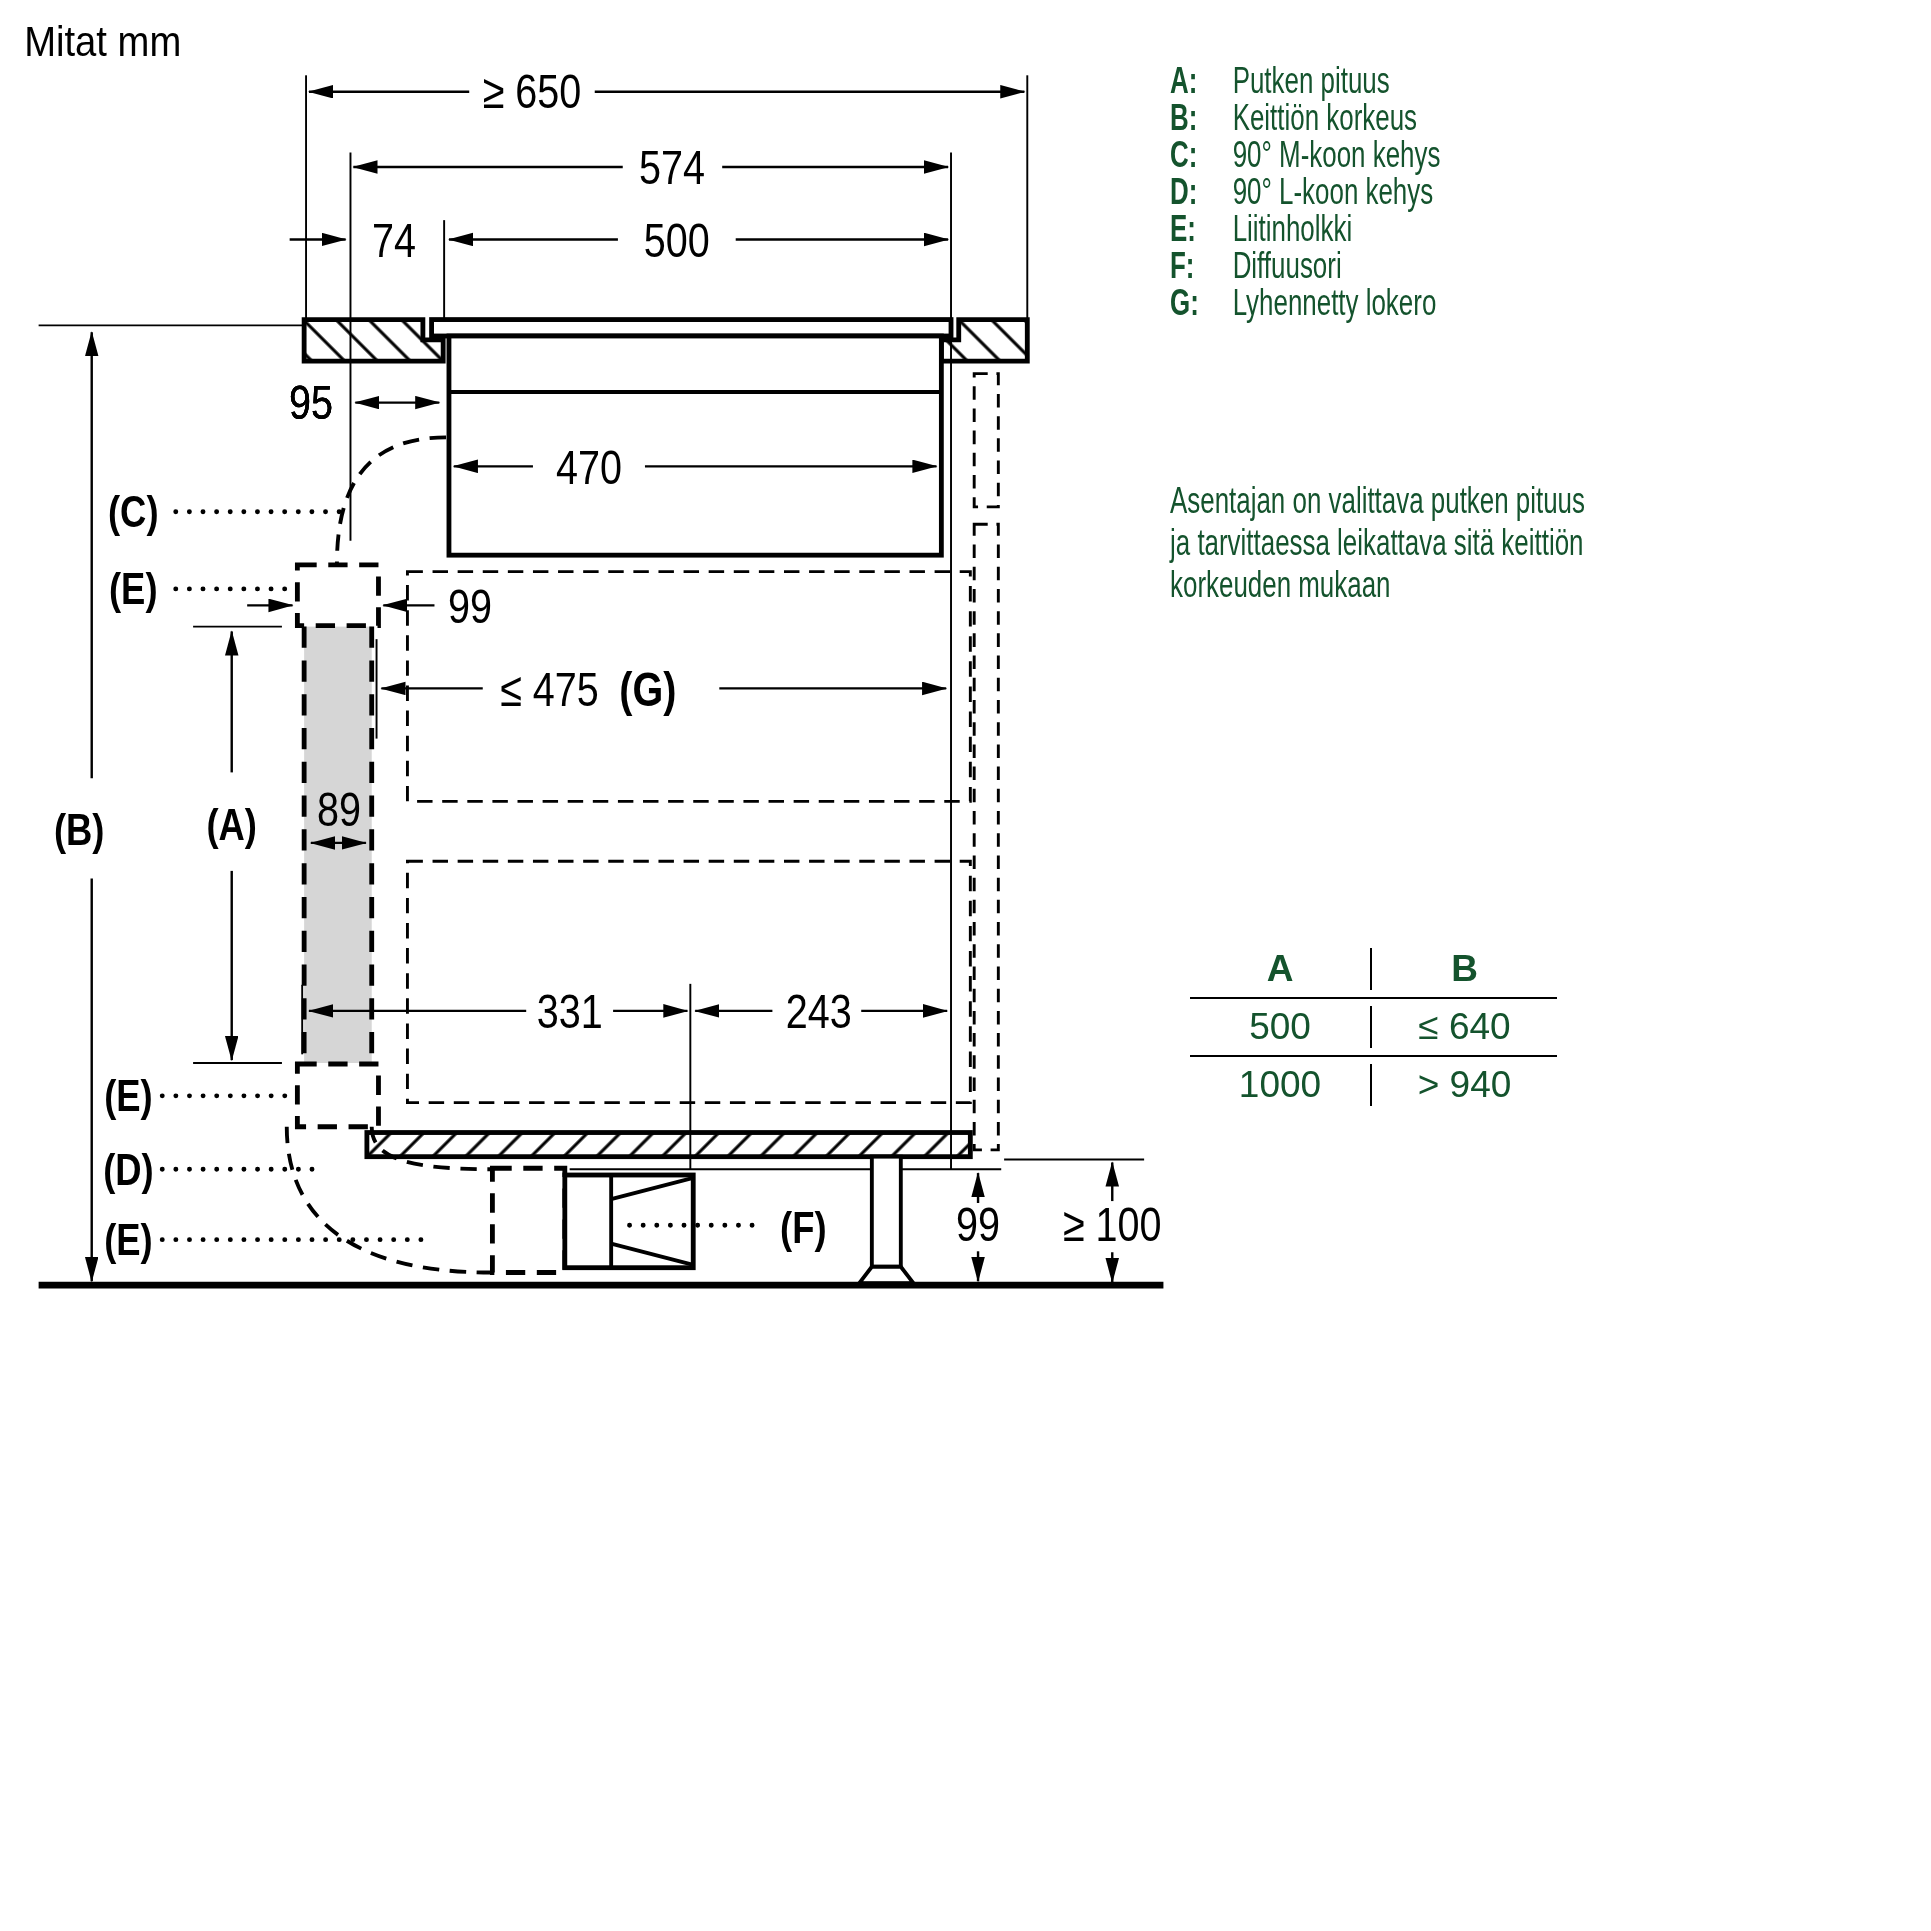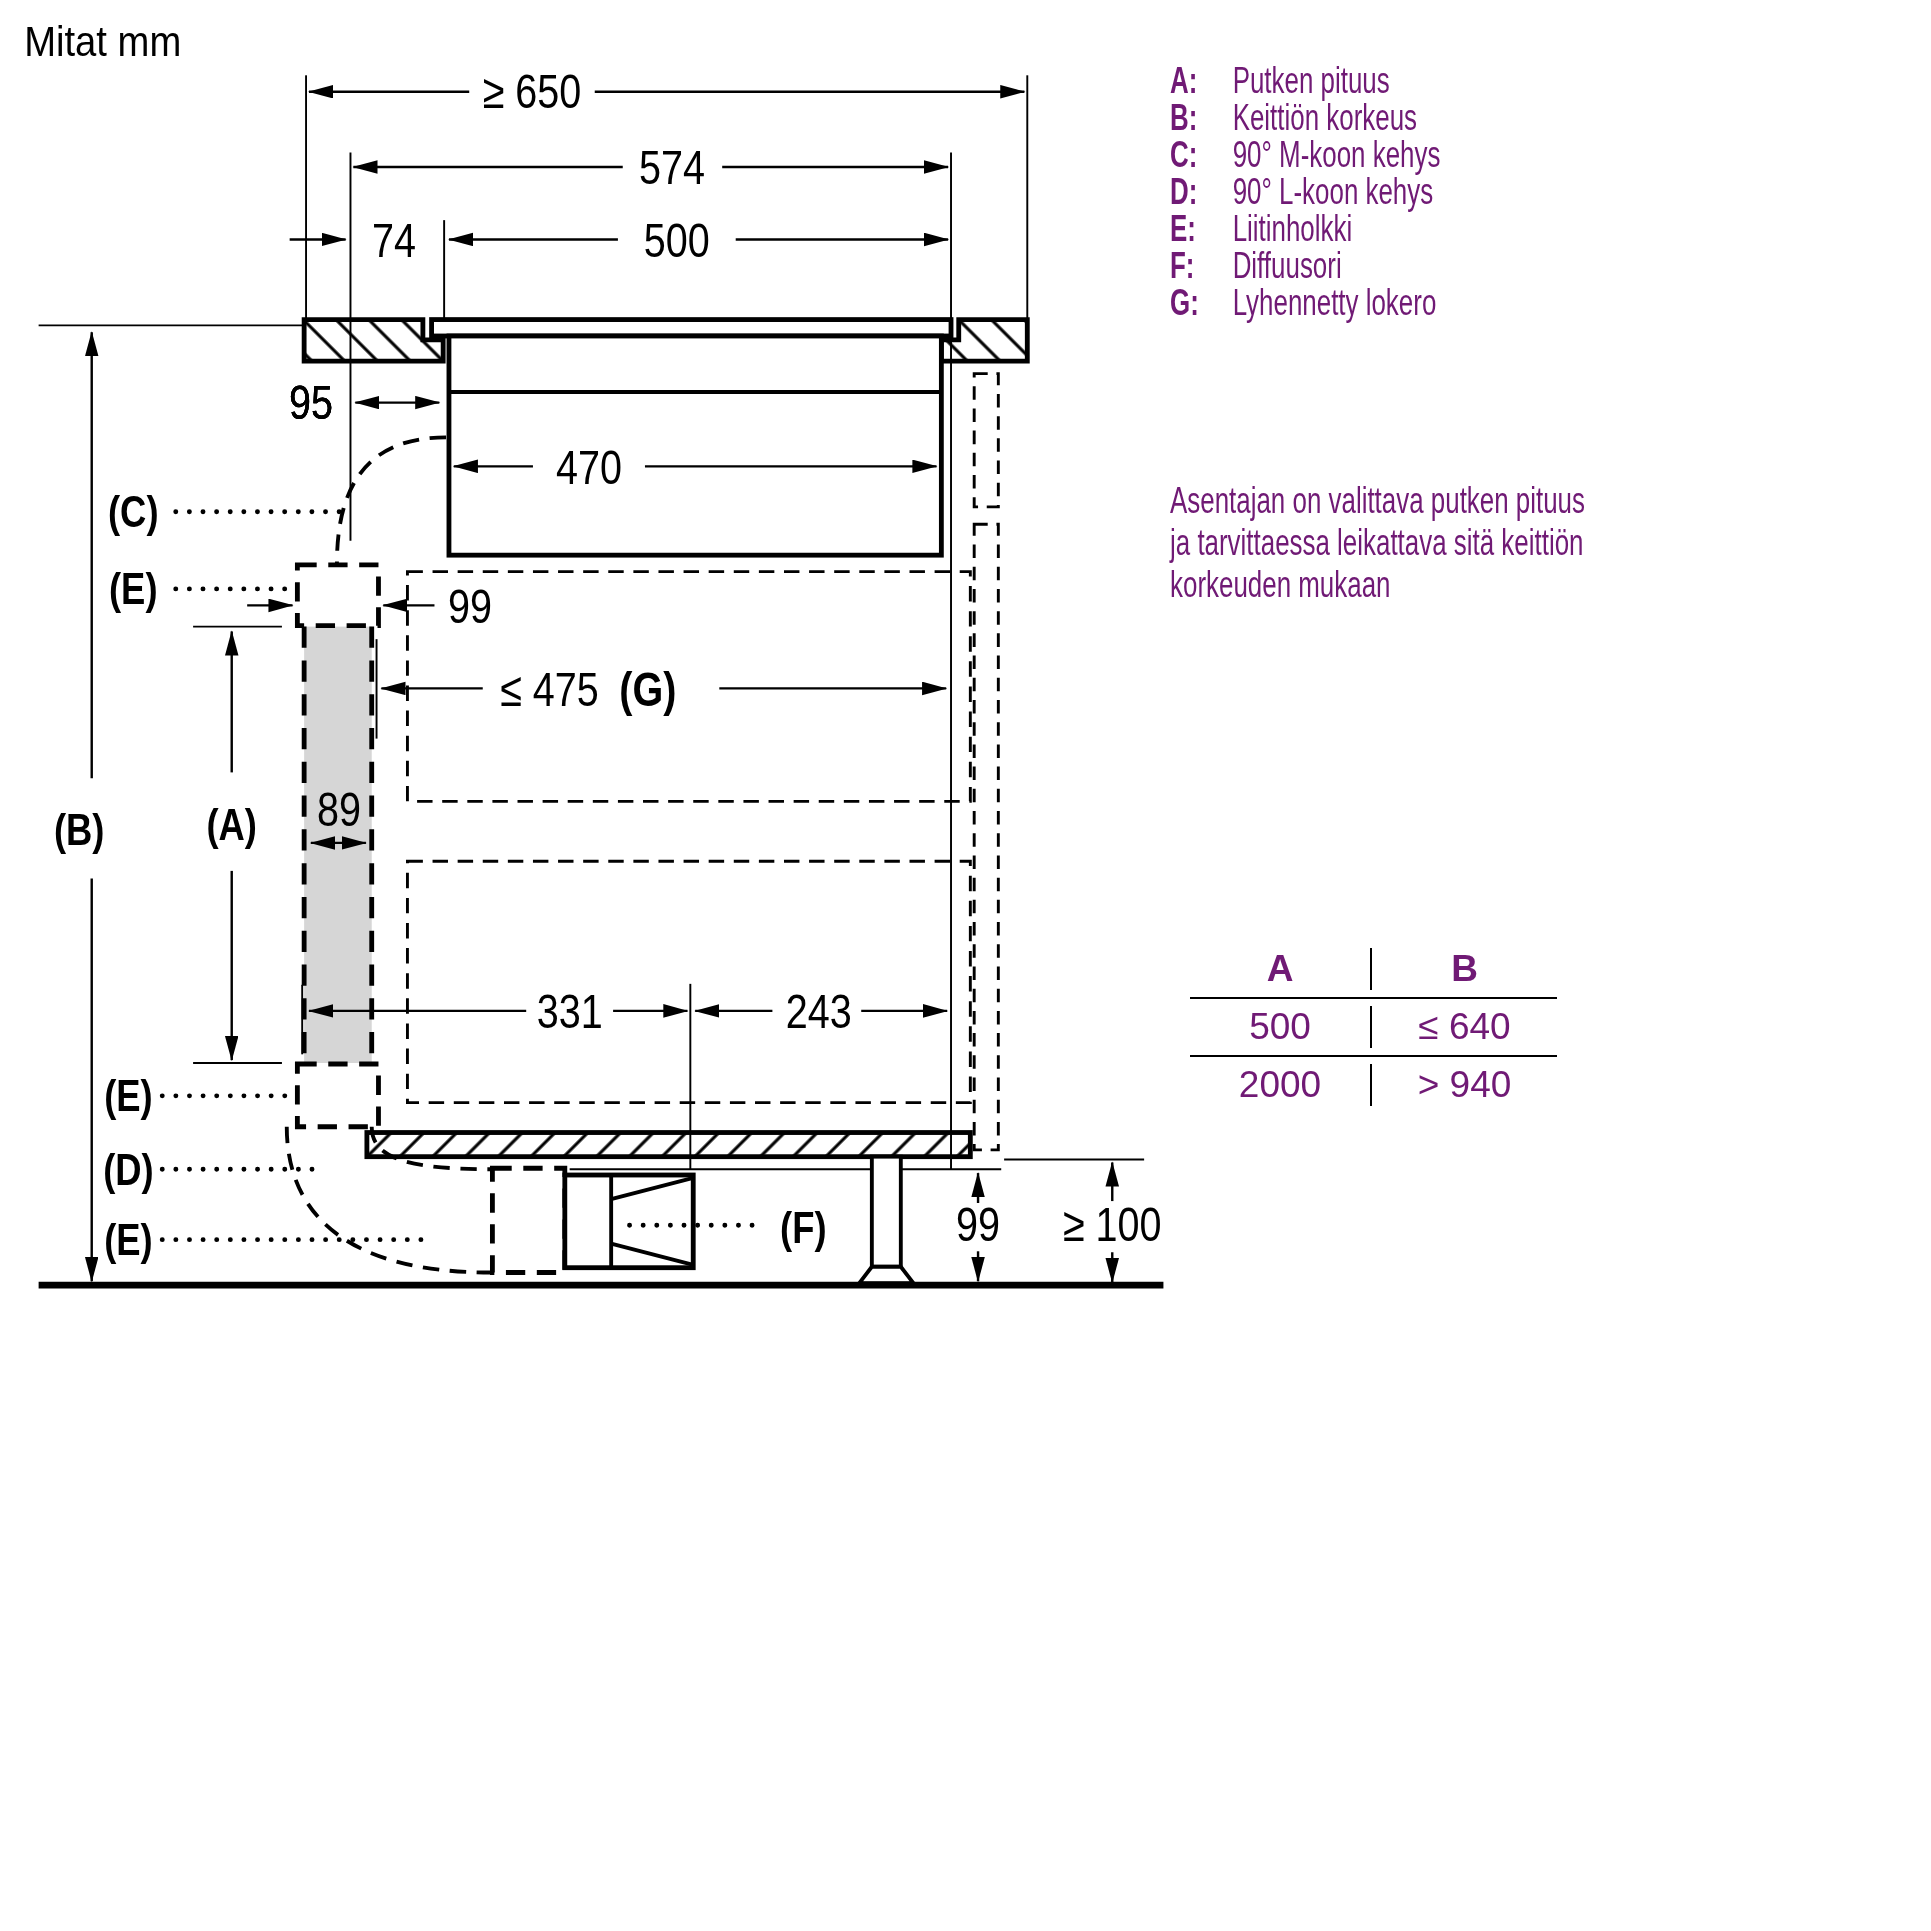--- a/index.html
+++ b/index.html
@@ -1,17 +1,17 @@
 <!DOCTYPE html>
 <html><head>
 <meta charset="utf-8">
 <style>
   html,body{margin:0;padding:0;background:#fff;}
   .page{position:relative;width:1931px;height:1931px;background:#fff;
-        font-family:"Liberation Sans",sans-serif;color:#701a75;overflow:hidden;}
+        font-family:"Liberation Sans",sans-serif;color:#14532d;overflow:hidden;}
   svg{position:absolute;left:0;top:0;}
   svg text{font-family:"Liberation Sans",sans-serif;fill:#000;}
   .dim{font-size:50px;text-anchor:middle;}
   .dimL{font-size:50px;text-anchor:start;}
   .callout{font-size:46px;font-weight:700;text-anchor:middle;}
   .ttl{font-size:44px;text-anchor:start;}
   
   .condensed{transform:scaleX(0.72);transform-origin:0 0;}
   .legend{position:absolute;left:1170px;top:62px;width:734px;font-size:36px;line-height:37px;}
   .lrow{display:flex;}
@@ -222,19 +222,19 @@
   <div class="dtable">
     <div class="trow hdr b1">
       <span class="ca">A</span>
       <span class="cb">B</span>
     </div>
     <div class="trow b1">
       <span class="ca">500</span>
       <span class="cb">≤ 640</span>
     </div>
     <div class="trow">
-      <span class="ca">2000</span>
+      <span class="ca">1000</span>
       <span class="cb">&gt; 940</span>
     </div>
   </div>
 
 </div>
 
 
 </body></html>

